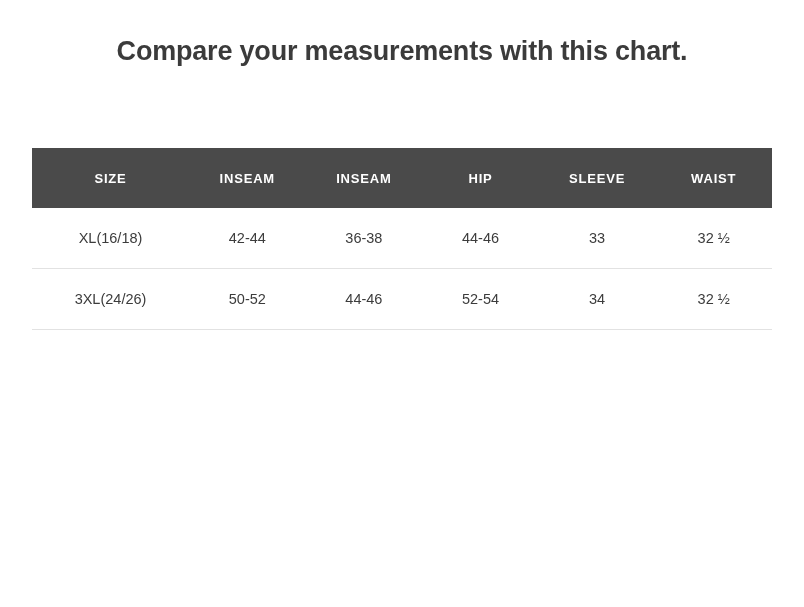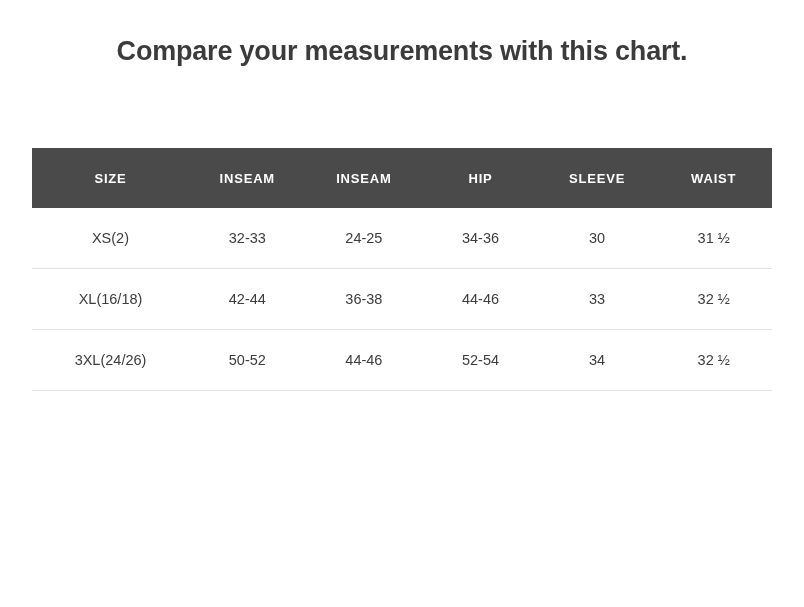--- a/index.html
+++ b/index.html
@@ -88,28 +88,20 @@
           <th>SIZE</th>
           <th>INSEAM</th>
           <th>INSEAM</th>
           <th>HIP</th>
           <th>SLEEVE</th>
           <th>WAIST</th>
         </tr>
       </thead>
       <tbody>
         <tr>
-          <td>XS(2)</td>
-          <td>32-33</td>
-          <td>24-25</td>
-          <td>34-36</td>
-          <td>30</td>
-          <td>31 ½</td>
-        </tr>
-        <tr>
           <td>XL(16/18)</td>
           <td>42-44</td>
           <td>36-38</td>
           <td>44-46</td>
           <td>33</td>
           <td>32 ½</td>
         </tr>
         <tr>
           <td>3XL(24/26)</td>
           <td>50-52</td>

